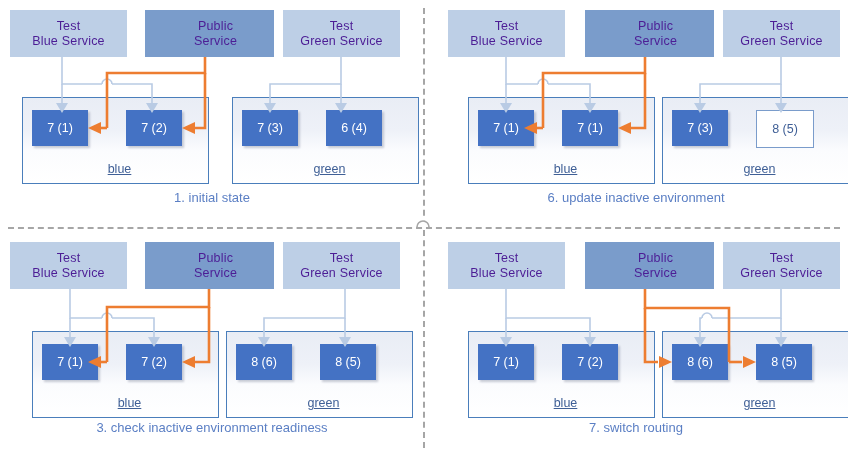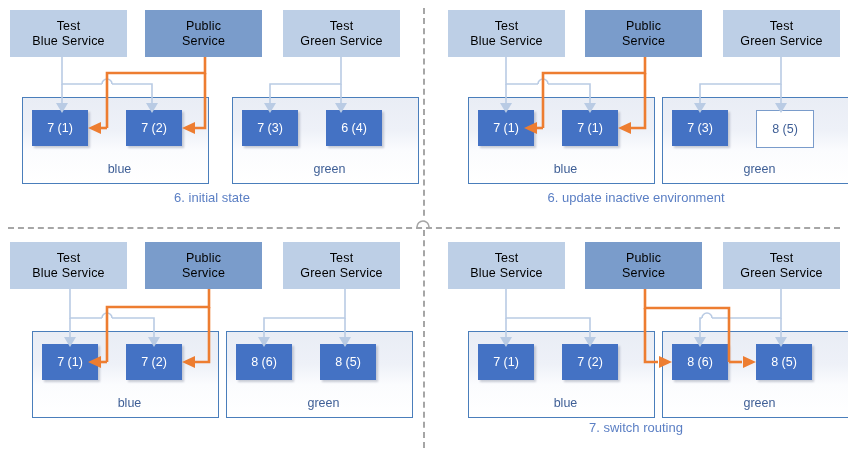--- a/index.html
+++ b/index.html
@@ -1,29 +1,29 @@
 <!DOCTYPE html>
 <html><head>
 <meta charset="utf-8">
 <style>
   html,body{margin:0;padding:0;background:#ffffff;}
   body{width:848px;height:456px;font-family:"Liberation Sans",sans-serif;overflow:hidden;}
   #stage{position:relative;width:848px;height:456px;}
   .panel{position:absolute;width:424px;height:228px;}
   .p1{left:0;top:0}.p2{left:424px;top:0}.p3{left:0;top:228px}.p4{left:424px;top:228px}
   .svc{position:absolute;width:117px;height:47px;display:flex;flex-direction:column;
-       align-items:center;justify-content:center;color:#000000;font-size:12.5px;line-height:15px;
+       align-items:center;justify-content:center;color:#4c1d95;font-size:12.5px;line-height:15px;
        text-align:center;letter-spacing:.2px;}
   .svc-test{background:#bdcfe6;}
-  .svc-public{background:#7a9ccb;}
+  .svc-public{background:#7a9ccb;padding-left:12px;}
   .svc .l1,.svc .l2{display:block;}
   .env{position:absolute;width:185px;height:85px;border:1px solid #4a7ebb;
        background:linear-gradient(180deg,#e9edf5 0%,#eef1f8 38%,#fbfcfe 62%,#ffffff 100%);}
   .env-label{position:absolute;left:8px;right:0;bottom:7px;text-align:center;
-       font-size:12.5px;color:#3f5f96;}
+       font-size:12.5px;color:#3f5f96;text-decoration:underline;}
   .pod{position:absolute;width:56px;height:36px;display:flex;align-items:center;justify-content:center;
        font-size:12.5px;color:#ffffff;background:#4472c4;box-shadow:2px 2px 2px rgba(120,130,150,.38);}
   .pod.empty{background:#ffffff;border:1px solid #7a9ccb;color:#3f5f96;box-shadow:none;}
   .caption{position:absolute;left:0;width:424px;text-align:center;font-size:13px;color:#5b7fc4;}
   svg.wires{position:absolute;left:0;top:0;width:424px;height:228px;overflow:visible;}
   .blueline{fill:none;stroke:#b9cbe4;stroke-width:1.6;}
   .orangeline{fill:none;stroke:#ed7d31;stroke-width:2.6;}
   .bluehead{fill:#b9cbe4;}
   .orangehead{fill:#ed7d31;}
   .divider-h{position:absolute;left:8px;top:227px;width:832px;height:0;
@@ -77,21 +77,21 @@
       <polygon class="bluehead" points="264,103 276,103 270,113"></polygon>
       <polygon class="bluehead" points="335,103 347,103 341,113"></polygon>
 
       <path class="orangeline" d="M205,57 L205,73 L107,73 L107,128"></path>
       <path class="orangeline" d="M205,73 L205,128 L193,128"></path>
       <path class="orangeline" d="M107,128 L100,128"></path>
       <polygon class="orangehead" points="88,128 101,122 101,134"></polygon>
       <polygon class="orangehead" points="182,128 195,122 195,134"></polygon>
     </svg>
 
-    <div class="caption" style="top:190px">6. initial state</div>
+    <div class="caption" style="top:190px">1. initial state</div>
   </div>
 
   <div class="panel p2">
     <div class="svc svc-test" style="left:24px;top:10px">
       <span class="l1">Test</span>
       <span class="l2">Blue Service</span>
     </div>
     <div class="svc svc-public" style="left:161px;top:10px">
       <span class="l1">Public</span>
       <span class="l2">Service</span>
@@ -175,20 +175,21 @@
       <polygon class="bluehead" points="258,109 270,109 264,119"></polygon>
       <polygon class="bluehead" points="339,109 351,109 345,119"></polygon>
 
       <path class="orangeline" d="M209,61 L209,79 L107,79 L107,134"></path>
       <path class="orangeline" d="M209,79 L209,134 L193,134"></path>
       <path class="orangeline" d="M107,134 L100,134"></path>
       <polygon class="orangehead" points="88,134 101,128 101,140"></polygon>
       <polygon class="orangehead" points="182,134 195,128 195,140"></polygon>
     </svg>
 
+    <div class="caption" style="top:192px">3. check inactive environment readiness</div>
   </div>
 
   <div class="panel p4">
     <div class="svc svc-test" style="left:24px;top:14px">
       <span class="l1">Test</span>
       <span class="l2">Blue Service</span>
     </div>
     <div class="svc svc-public" style="left:161px;top:14px">
       <span class="l1">Public</span>
       <span class="l2">Service</span>

